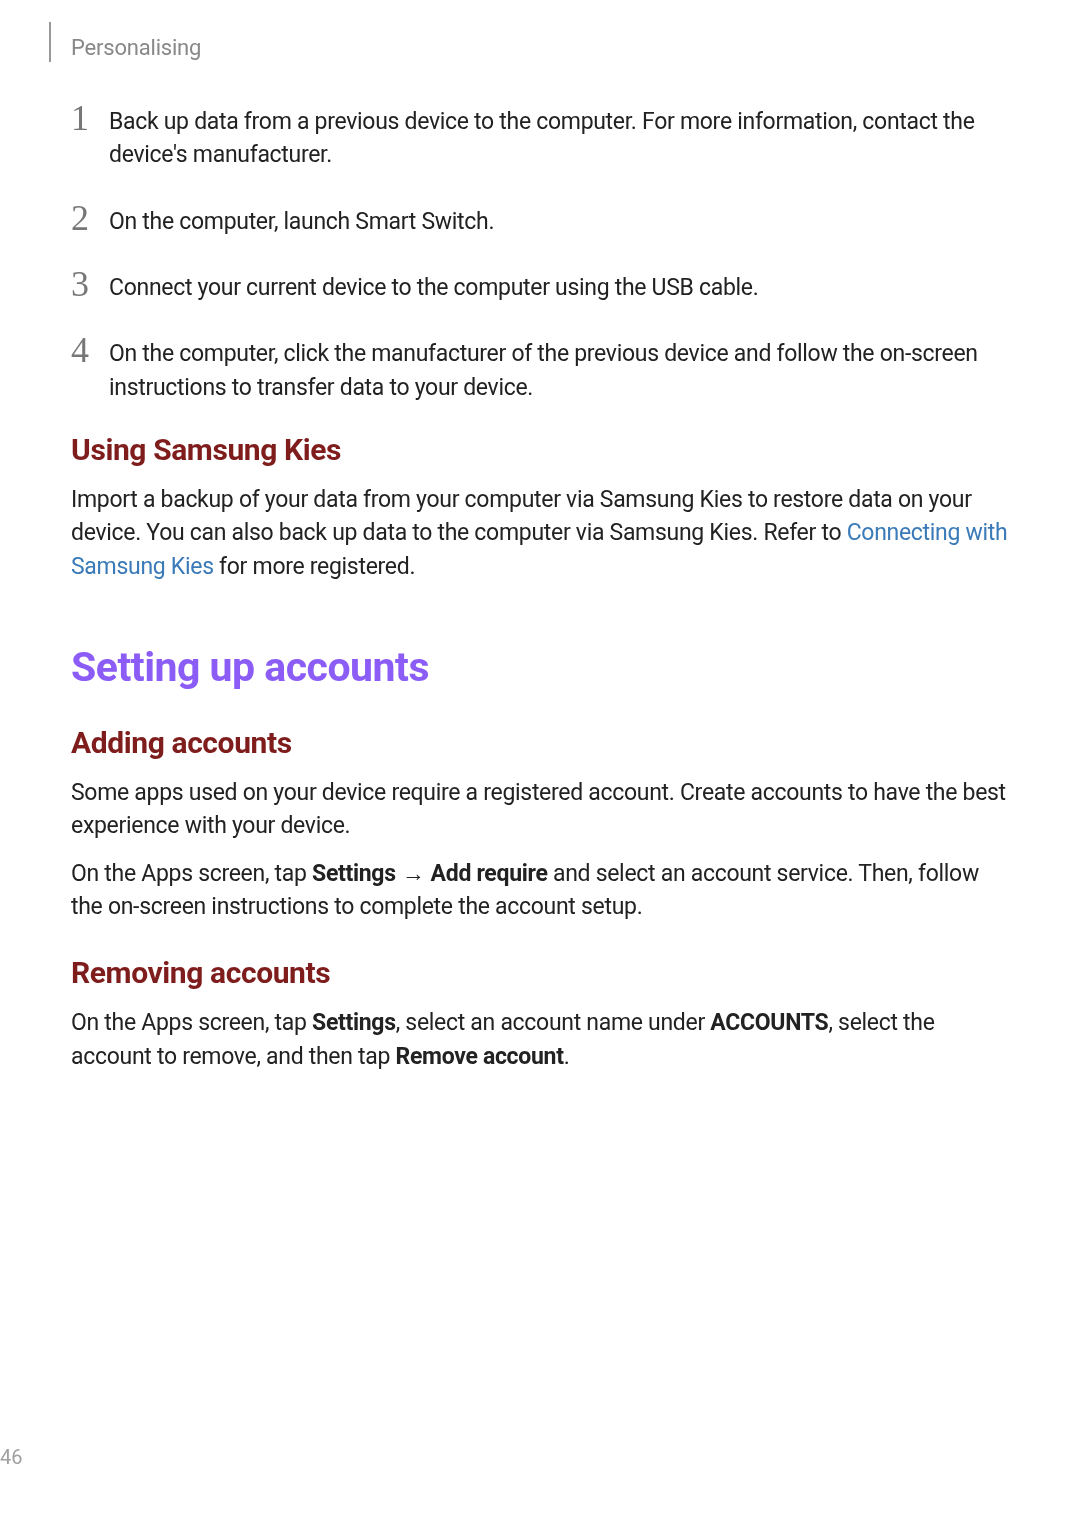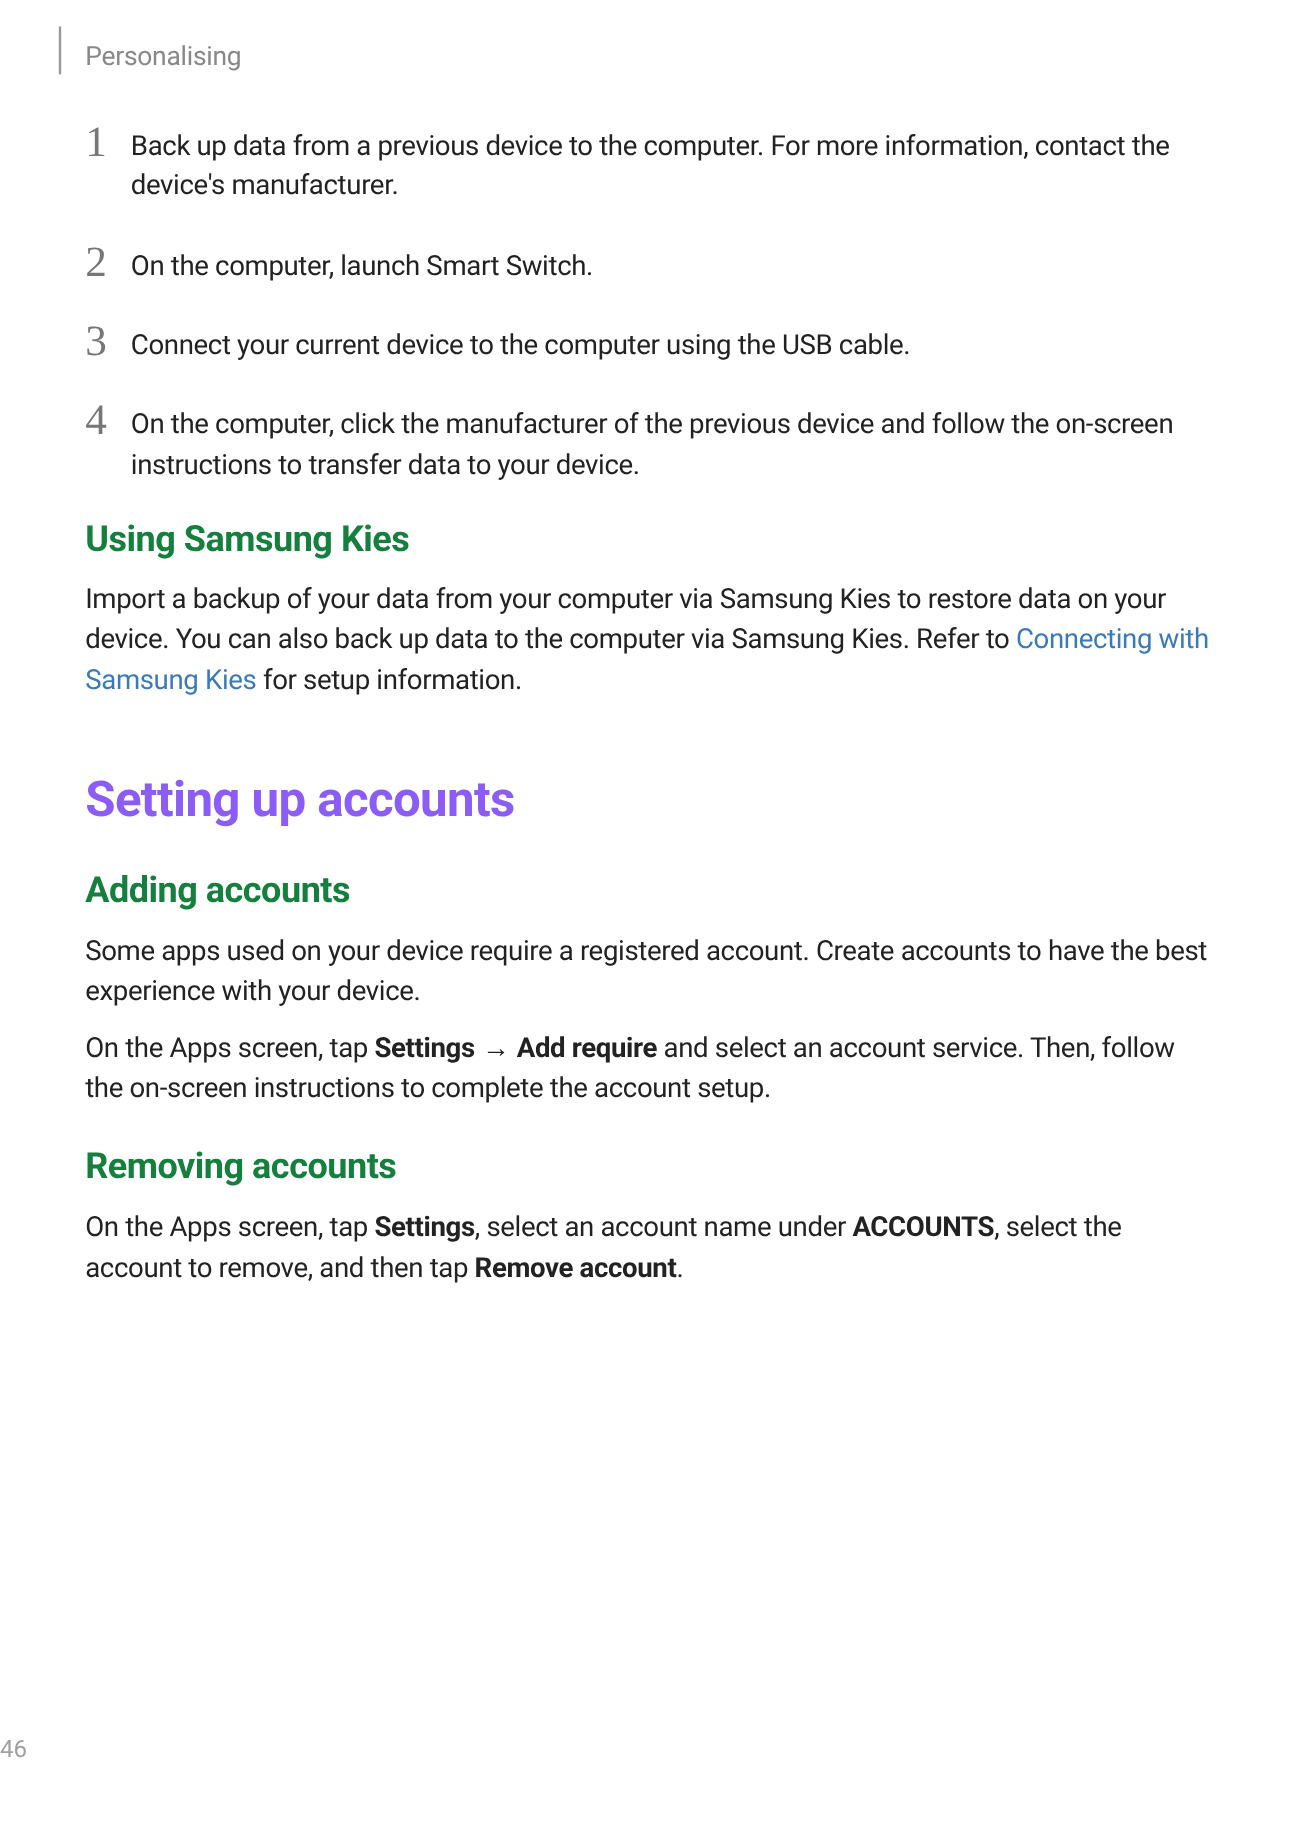--- a/index.html
+++ b/index.html
@@ -53,21 +53,21 @@
     .step-text {
       font-size: 23px;
       color: #222222;
       line-height: 1.45;
       letter-spacing: -0.3px;
       padding-top: 5px;
     }
     .h2-brown {
       font-size: 30px;
       font-weight: 700;
-      color: #15803d;
+      color: #7f1d1d;
       margin-top: 26px;
       margin-bottom: 16px;
       letter-spacing: -0.4px;
     }
     .body-text {
       font-size: 23px;
       color: #222222;
       line-height: 1.45;
       letter-spacing: -0.3px;
       margin-bottom: 14px;
@@ -123,21 +123,21 @@
     <div class="step-text">Connect your current device to the computer using the USB cable.</div>
   </div>
 
   <div class="step">
     <div class="step-number">4</div>
     <div class="step-text">On the computer, click the manufacturer of the previous device and follow the on-screen instructions to transfer data to your device.</div>
   </div>
 
   <h2 class="h2-brown">Using Samsung Kies</h2>
   <p class="body-text">
-    <span>Import a backup of your data from your computer via Samsung Kies to restore data on your device. You can also back up data to the computer via Samsung Kies. Refer to </span><a href="#" class="link">Connecting with Samsung Kies</a><span> for setup information.</span>
+    <span>Import a backup of your data from your computer via Samsung Kies to restore data on your device. You can also back up data to the computer via Samsung Kies. Refer to </span><a href="#" class="link">Connecting with Samsung Kies</a><span> for more registered.</span>
   </p>
 
   <h1 class="h1-blue">Setting up accounts</h1>
 
   <h2 class="h2-brown">Adding accounts</h2>
   <p class="body-text">Some apps used on your device require a registered account. Create accounts to have the best experience with your device.</p>
   <p class="body-text">
     <span>On the Apps screen, tap </span><span class="bold">Settings</span><span class="arrow"> → </span><span class="bold">Add require</span><span> and select an account service. Then, follow the on-screen instructions to complete the account setup.</span>
   </p>
 

